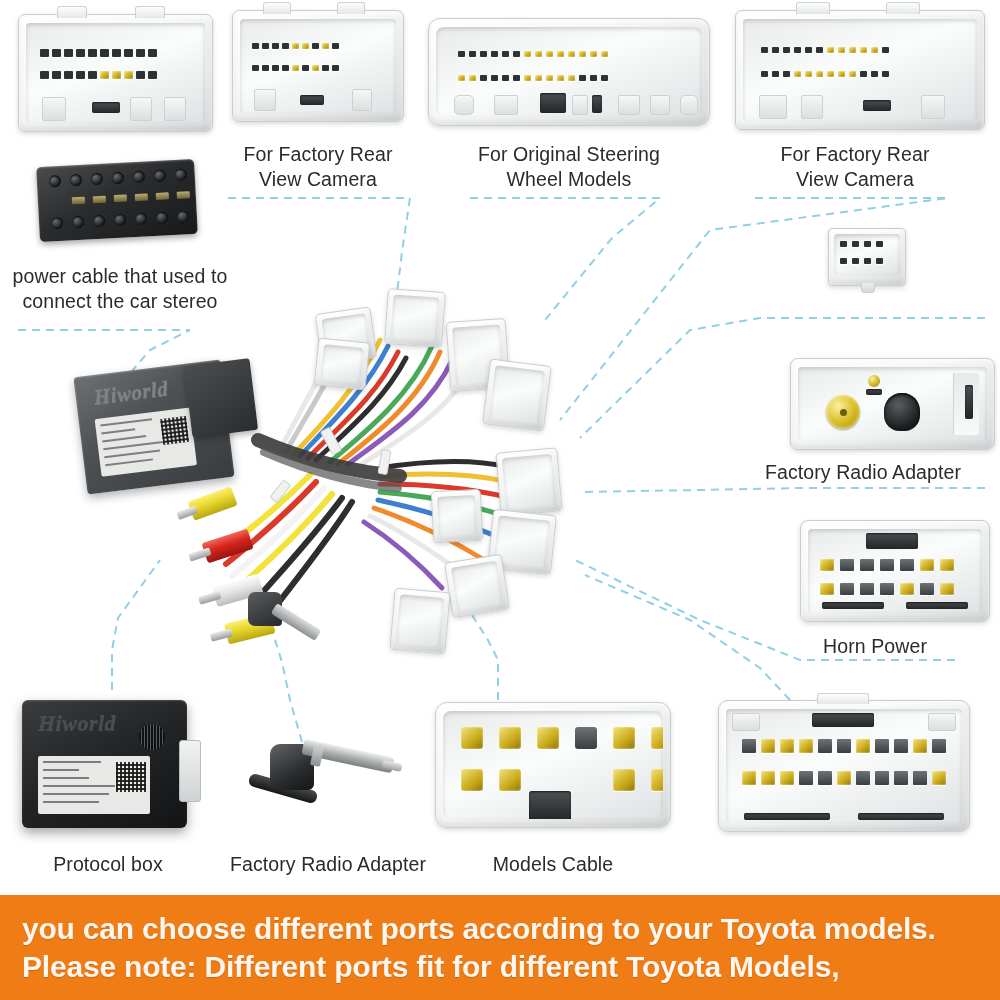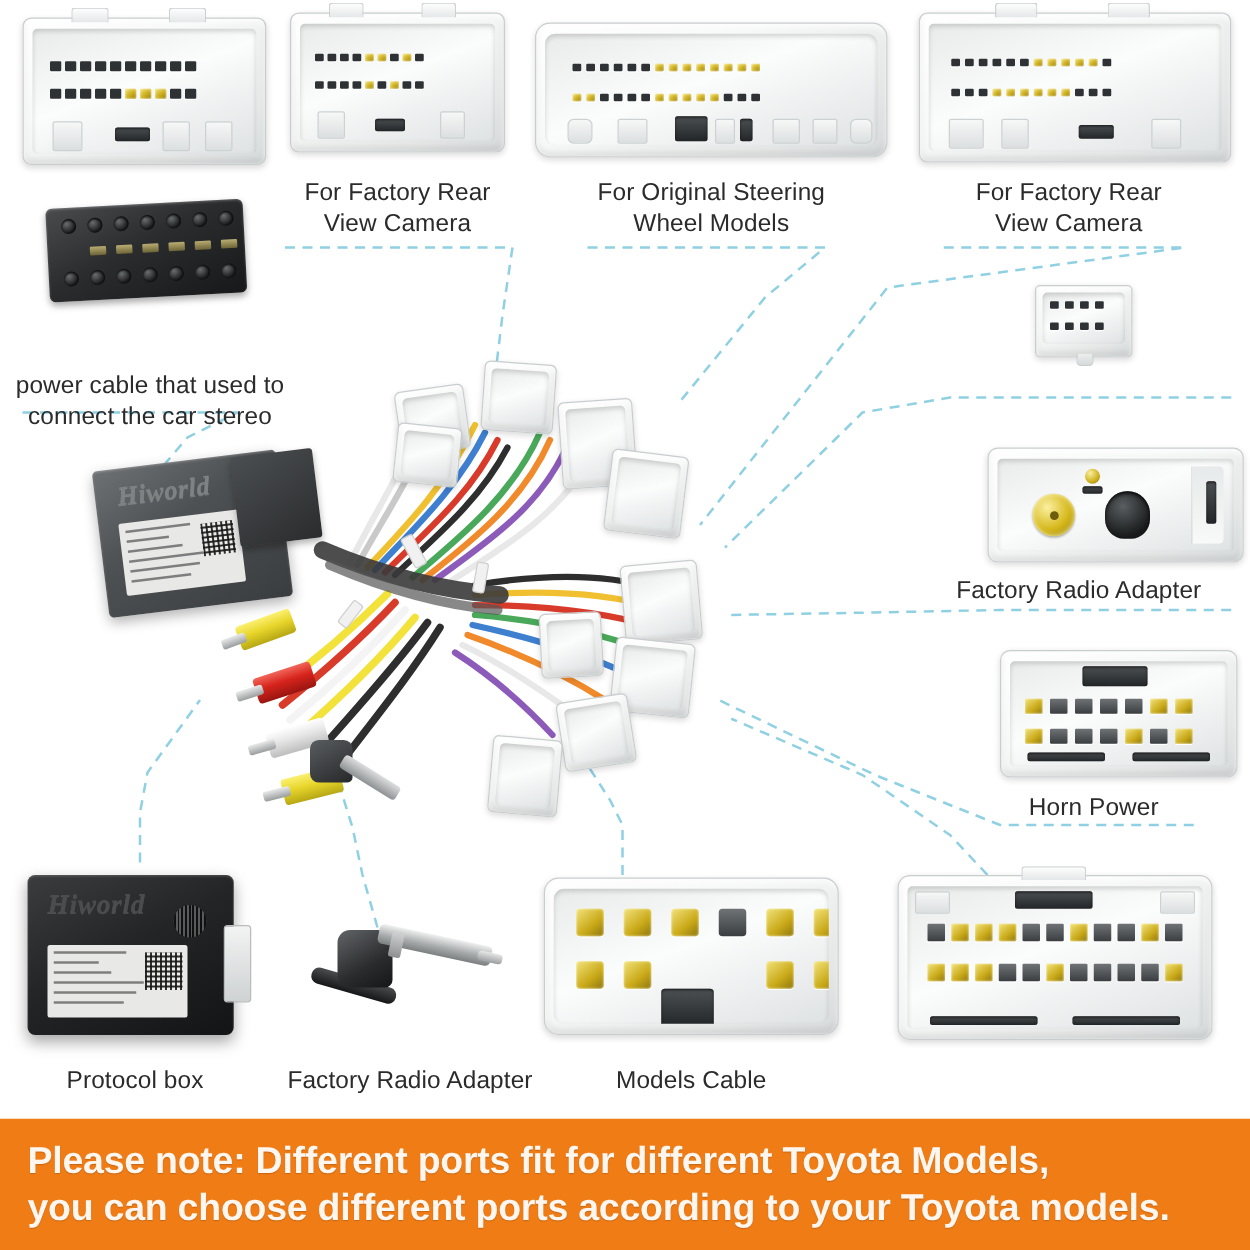--- a/index.html
+++ b/index.html
@@ -371,21 +371,21 @@
       <div class="bpin" style="left:131px;top:25px;"></div>
       <div class="bhole" style="left:4px;  top:44px;"></div>
       <div class="bhole" style="left:25px; top:44px;"></div>
       <div class="bhole" style="left:46px; top:44px;"></div>
       <div class="bhole" style="left:67px; top:44px;"></div>
       <div class="bhole" style="left:88px; top:44px;"></div>
       <div class="bhole" style="left:109px;top:44px;"></div>
       <div class="bhole" style="left:130px;top:44px;"></div>
     </div>
   </div>
-  <div class="caption" style="left:6px; top:296px; width:228px;">power cable that used to
+  <div class="caption" style="left:6px; top:264px; width:228px;">power cable that used to
 connect the car stereo</div>
 
   <div class="conn" style="left:828px; top:228px; width:78px; height:58px; border-radius:4px;">
     <div class="well" style="left:5px; right:5px; top:5px; bottom:10px;">
       <div class="pinrow" style="left:6px; top:7px; gap:5px;">
         <span class="pin sm"></span>
           <span class="pin sm"></span>
         <span class="pin sm"></span>
           <span class="pin sm"></span>
       </div>
@@ -669,17 +669,17 @@
         <span class="pin gold" style="width:14px;height:14px;"></span>
       </div>
       <div class="darkslot" style="left:18px; bottom:3px; width:86px; height:7px;"></div>
       <div class="darkslot" style="right:18px; bottom:3px; width:86px; height:7px;"></div>
       <div class="keyblock" style="left:6px; top:4px; width:28px; height:18px;"></div>
       <div class="keyblock" style="right:6px; top:4px; width:28px; height:18px;"></div>
     </div>
   </div>
 
   <div id="banner">
+    <div class="bline">you can choose different ports according to your Toyota models.</div>
     <div class="bline">Please note: Different ports fit for different Toyota Models,</div>
-    <div class="bline">you can choose different ports according to your Toyota models.</div>
   </div>
 
 </div>
 
 </body></html>

